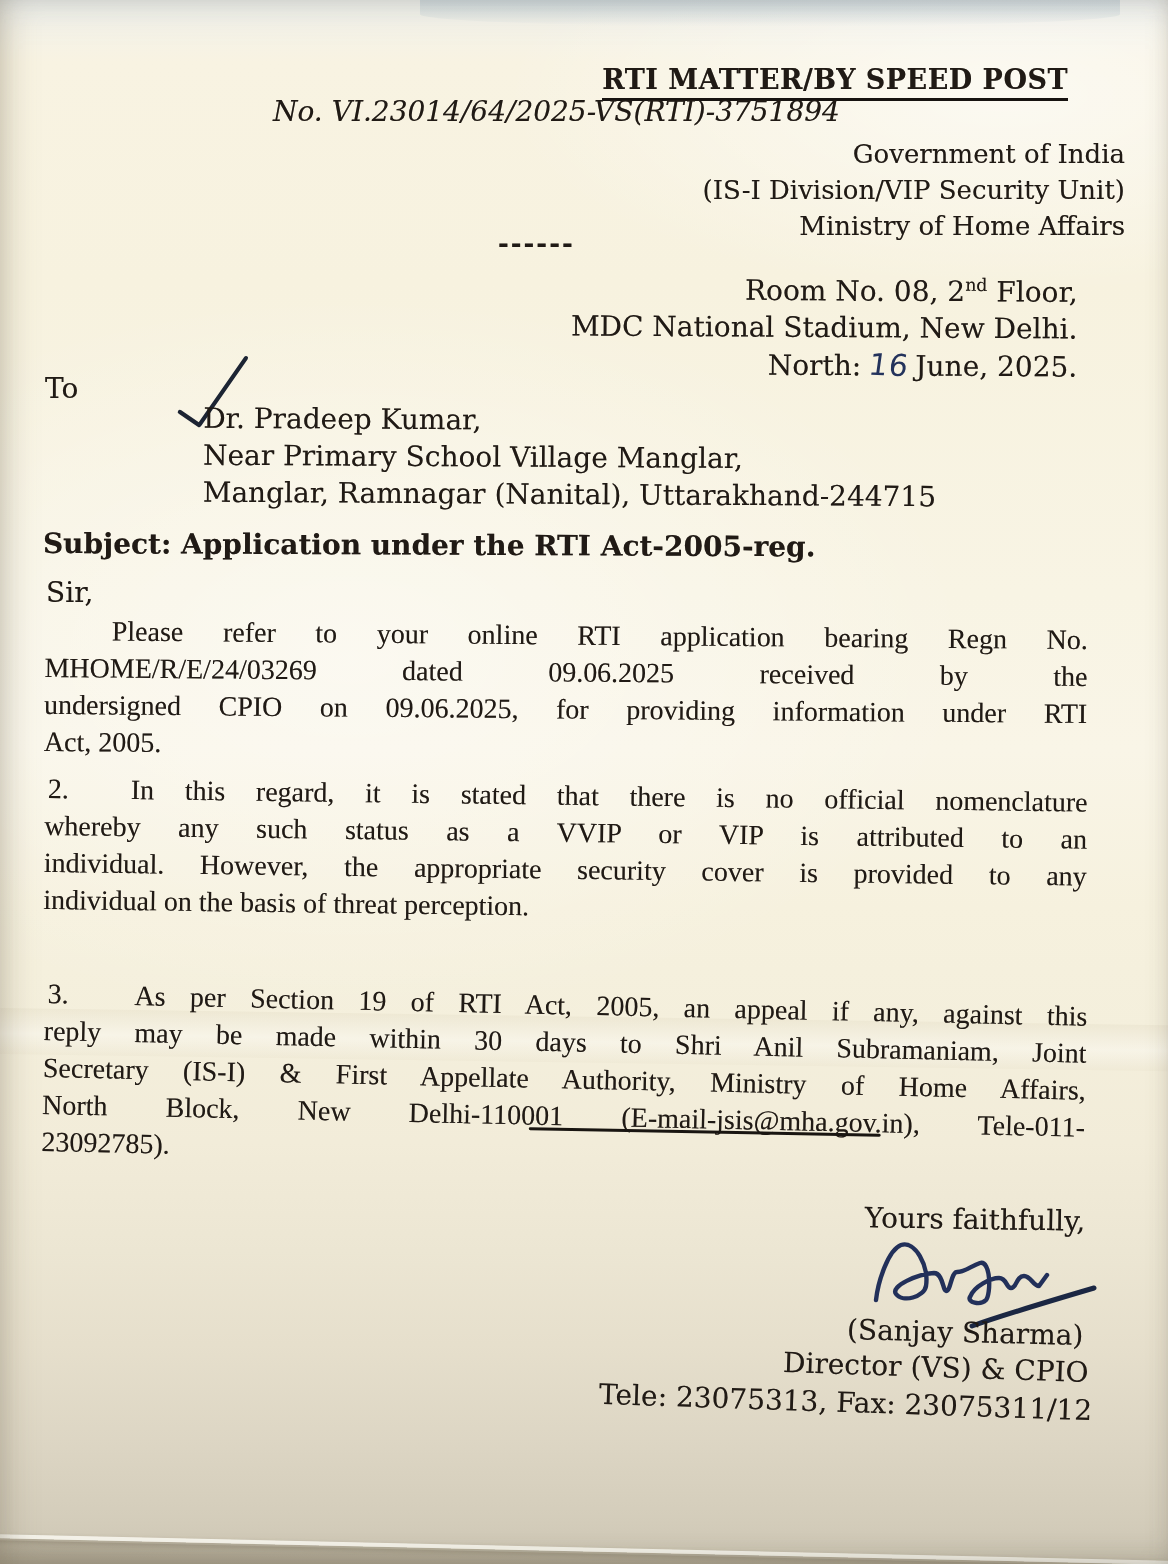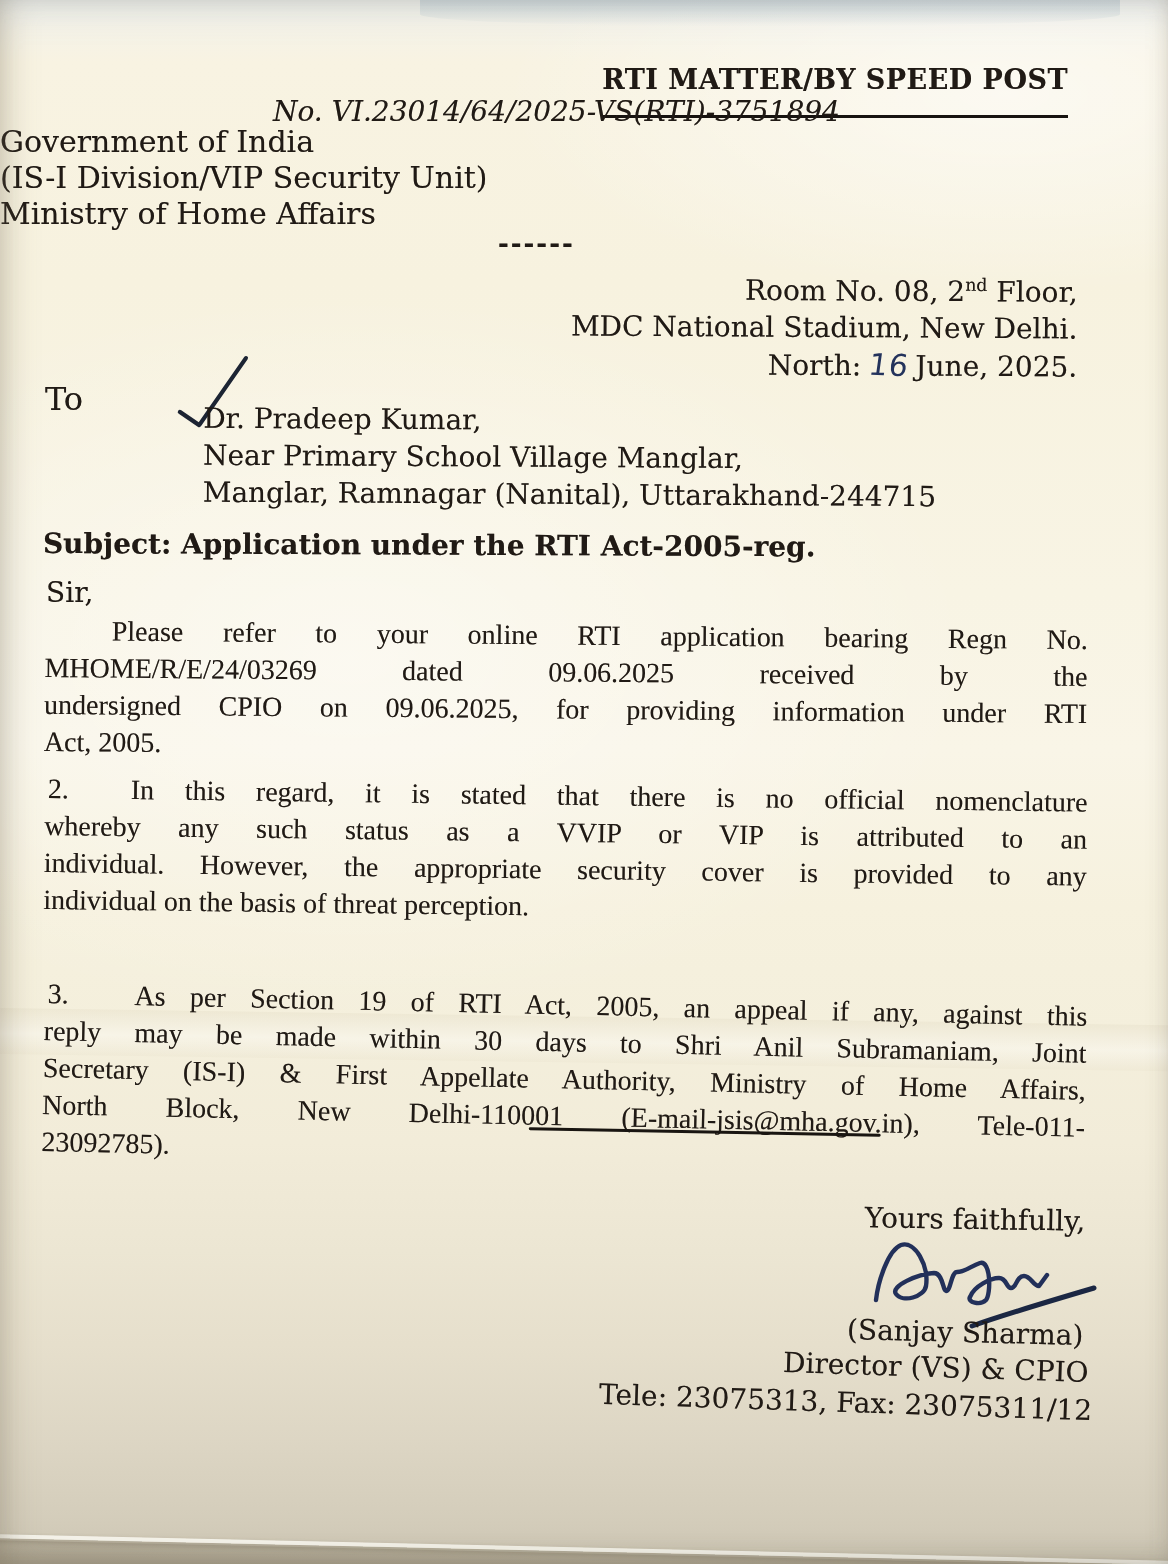--- a/index.html
+++ b/index.html
@@ -5,31 +5,31 @@
   html,body{margin:0;padding:0;}
   body{width:1168px;height:1564px;background:#9a9488;font-family:"DejaVu Serif",serif;}
   .page{position:relative;width:1168px;height:1564px;overflow:hidden;
     background:
       radial-gradient(900px 520px at 30% 42%, rgba(255,255,255,0.45), rgba(255,255,255,0) 70%),
       radial-gradient(700px 280px at 86% 6%, rgba(255,255,255,0.55), rgba(255,255,255,0) 72%),
       linear-gradient(180deg,#f2f2ec 0%,#f8f3e2 4%,#f7f2df 18%,#f8f4e4 38%,#f9f5e7 48%,#f6f1de 58%,#f4efdc 66%,#f2ecd9 73%,#ece6d3 80%,#e6dfcc 86%,#ddd6c4 92%,#d4cdbb 97%,#cbc4b2 100%);
     color:#201a15;}
   .txt{position:absolute;white-space:nowrap;text-shadow:0 0 0.6px rgba(28,22,16,0.45);}
   .hdr-tag{top:64px;right:100px;font-weight:bold;font-size:27px;letter-spacing:0.5px;
-    border-bottom:3px solid #171310;padding-bottom:20px;}
+    border-bottom:3px solid #171310;padding-bottom:3px;}
   .ref{top:95px;left:273px;font-size:28px;font-style:italic;}
-  .org{position:absolute;top:124px;left:0;width:1125px;text-align:left;font-size:30px;line-height:36px;}
+  .org{position:absolute;top:136px;left:0;width:1125px;text-align:right;font-size:26px;line-height:36px;}
   .org div{text-shadow:0 0 0.6px rgba(28,22,16,0.45);}
   .divider{top:228px;left:498px;font-size:26px;font-weight:bold;letter-spacing:2px;}
   .office{position:absolute;top:266px;right:91px;text-align:right;font-size:28px;line-height:37px;transform:rotate(0.35deg);}
   .office div{white-space:nowrap;text-shadow:0 0 0.6px rgba(28,22,16,0.45);}
   sup{font-size:0.62em;vertical-align:super;}
   .hand{display:inline-block;font-family:"DejaVu Sans",sans-serif;color:#24335c;font-size:30px;
     transform:skewX(-6deg) rotate(1.5deg);margin:0 6px 0 8px;text-shadow:none;letter-spacing:1px;}
-  .to{top:372px;left:45px;font-size:32px;margin-top:8px;}
+  .to{top:372px;left:45px;font-size:28px;}
   .recipient{position:absolute;top:402px;left:203px;font-size:28px;line-height:37px;transform:rotate(0.35deg);}
   .recipient div{white-space:nowrap;text-shadow:0 0 0.6px rgba(28,22,16,0.45);}
   .subject{top:527px;left:43px;font-size:28px;font-weight:bold;transform:rotate(0.25deg);transform-origin:left top;}
   .salutation{top:576px;left:46px;font-size:28px;}
   .para{position:absolute;left:45px;width:1043px;font-family:"Liberation Serif","DejaVu Serif",serif;
     font-size:28px;line-height:37px;transform-origin:left top;}
   .para .jline{text-align:justify;text-align-last:justify;text-shadow:0 0 0.6px rgba(28,22,16,0.45);}
   .para .jline:last-child{text-align-last:left;}
   .para1{top:612px;transform:rotate(0.5deg);}
   .para1 .jline:first-child{padding-left:67px;}

